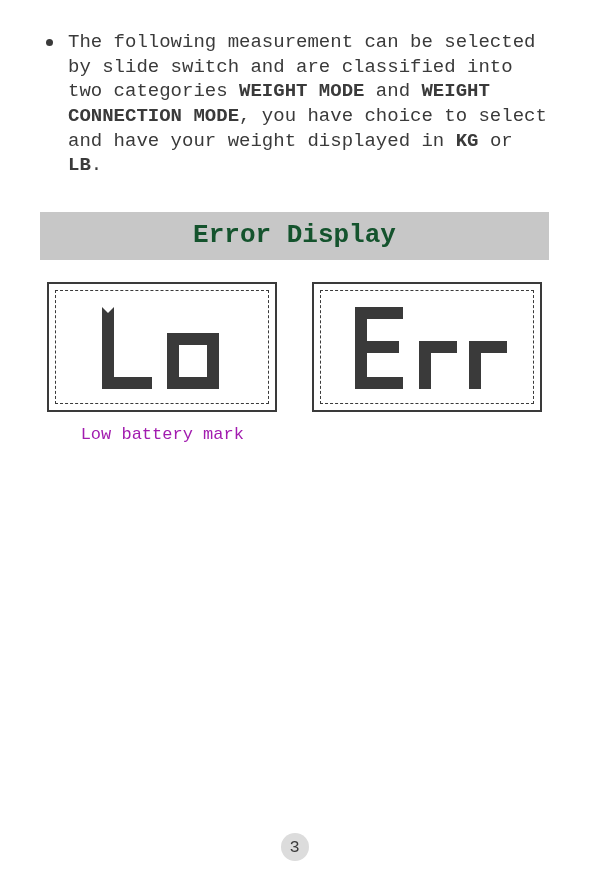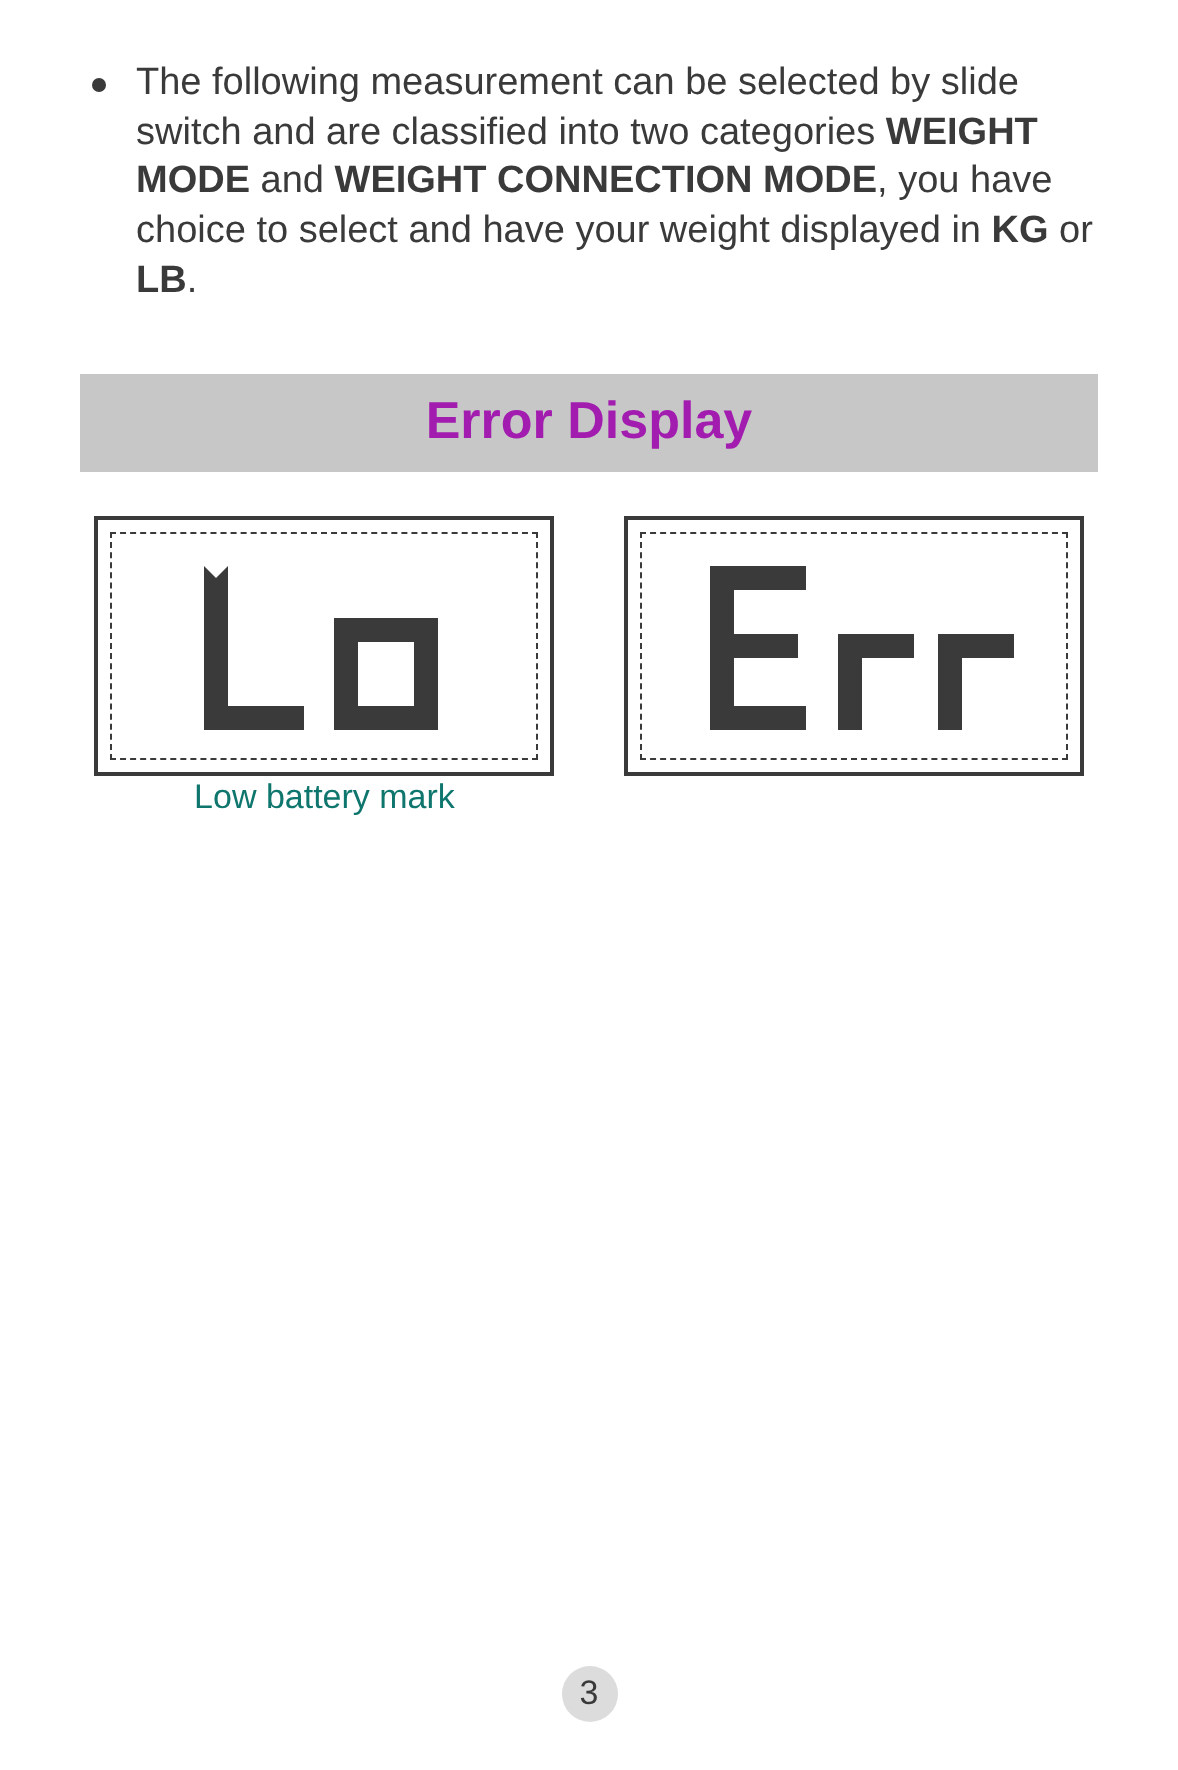--- a/index.html
+++ b/index.html
@@ -11,20 +11,21 @@
     font-family: Arial, Helvetica, sans-serif;
     color: #3a3a3a;
     position: relative;
   }
   .page {
     box-sizing: border-box;
     width: 589px;
     height: 885px;
     padding: 30px 40px 0 40px;
     position: relative;
+    font-family: Liberation Mono, monospace;
   }
   ul.bullets {
     margin: 0;
     padding: 0 0 0 22px;
     list-style: none;
   }
   ul.bullets li {
     position: relative;
     font-size: 19px;
     line-height: 1.3;
@@ -42,21 +43,21 @@
     border-radius: 50%;
   }
   .b { font-weight: bold; }
   .section-header {
     margin-top: 34px;
     background: #c7c7c7;
     text-align: center;
     font-size: 26px;
     font-weight: bold;
     padding: 8px 0 10px 0;
-    color: #a21caf;
+    color: #14532d;
   }
   .displays {
     display: flex;
     justify-content: space-between;
     margin-top: 22px;
     gap: 20px;
   }
   .display-col {
     flex: 1;
     text-align: center;
@@ -77,23 +78,24 @@
     border: 1.5px dashed #3a3a3a;
     display: flex;
     align-items: center;
     justify-content: center;
   }
   .lcd-svg {
     width: 180px;
     height: 96px;
   }
   .caption {
+    margin-top: 12px;
     font-size: 17px;
     line-height: 1.25;
-    color: #0f766e;
+    color: #a21caf;
   }
   .page-number {
     position: absolute;
     bottom: 24px;
     left: 50%;
     transform: translateX(-50%);
     width: 28px;
     height: 28px;
     border-radius: 50%;
     background: #dcdcdc;

